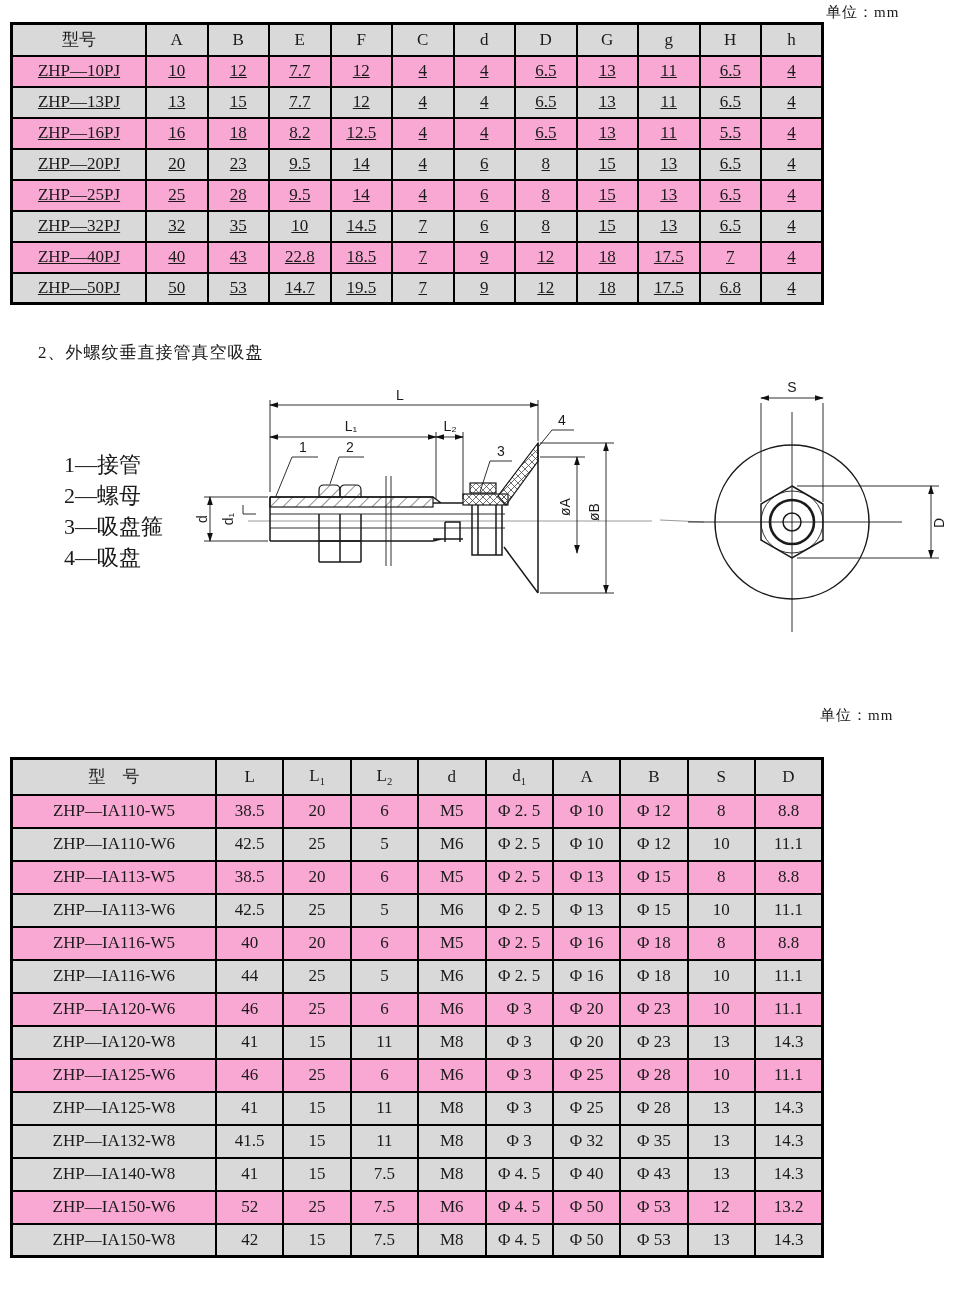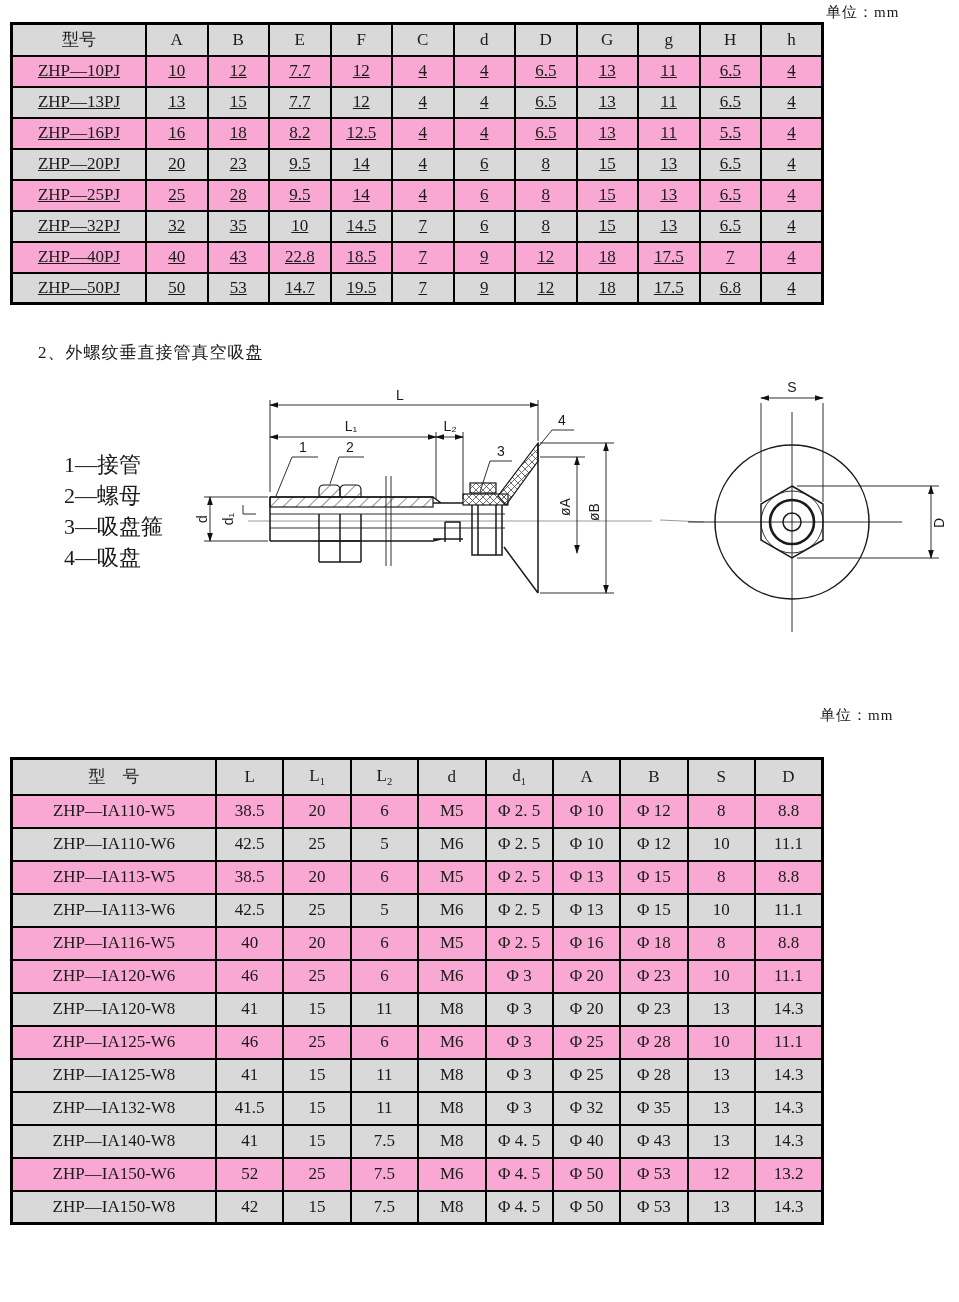--- a/index.html
+++ b/index.html
@@ -380,20 +380,32 @@
         <td>40</td>
         <td>20</td>
         <td>6</td>
         <td>M5</td>
         <td>Φ 2. 5</td>
         <td>Φ 16</td>
         <td>Φ 18</td>
         <td>8</td>
         <td>8.8</td>
       </tr>
+      <tr class="gray">
+        <td>ZHP—IA116-W6</td>
+        <td>44</td>
+        <td>25</td>
+        <td>5</td>
+        <td>M6</td>
+        <td>Φ 2. 5</td>
+        <td>Φ 16</td>
+        <td>Φ 18</td>
+        <td>10</td>
+        <td>11.1</td>
+      </tr>
       <tr>
         <td>ZHP—IA120-W6</td>
         <td>46</td>
         <td>25</td>
         <td>6</td>
         <td>M6</td>
         <td>Φ 3</td>
         <td>Φ 20</td>
         <td>Φ 23</td>
         <td>10</td>

